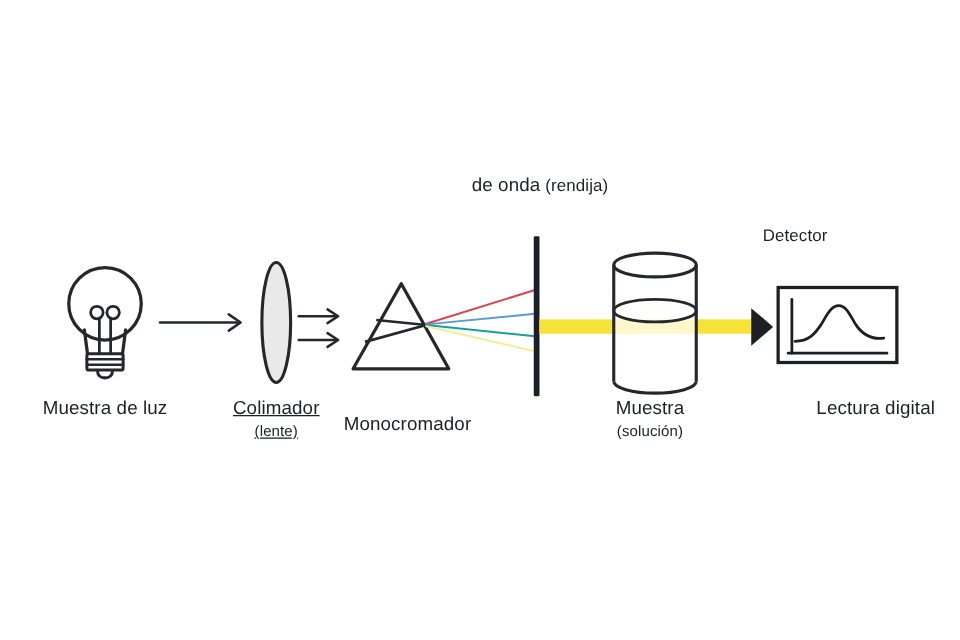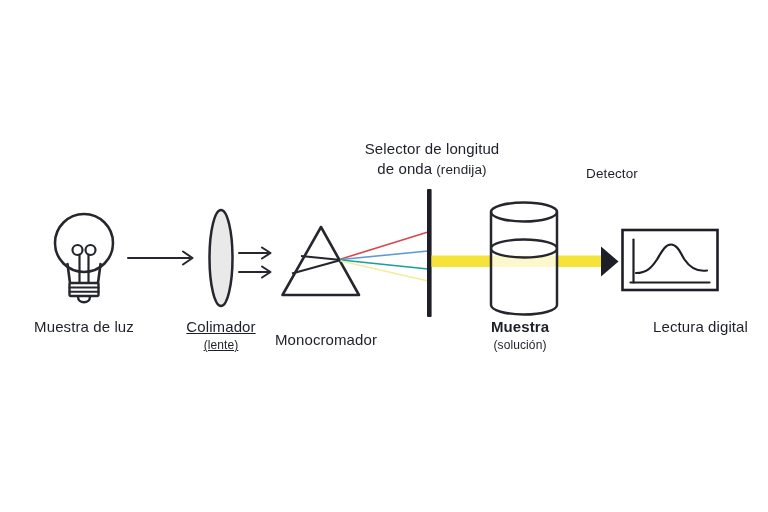--- a/index.html
+++ b/index.html
@@ -14,21 +14,21 @@
   .canvas svg{position:absolute;left:0;top:0;}
   .lbl{
     position:absolute;
     text-align:center;
     font-size:15px;
     line-height:19px;
     color:#1e2029;
     letter-spacing:.1px;
   }
   .lbl .sub{font-size:12px;}
-  .lbl .bold{font-weight:700;}
+  .lbl .bold{font-weight:400;}
   .small{font-size:13.5px;}
   .paren{font-size:13.5px;margin-left:4px;margin-top:17px;}
   .two-line{line-height:20px;}
 </style>
 </head>
 <body>
 
 <div class="canvas">
 
   <svg width="768" height="512" viewBox="0 0 768 512">
@@ -100,28 +100,27 @@
   <div class="lbl" style="left:4px;top:317px;width:160px;">Muestra de luz</div>
 
   <div class="lbl" style="left:151px;top:317px;width:140px;text-decoration:underline;">
     <div>Colimador</div>
     <div class="sub">(lente)</div>
   </div>
 
   <div class="lbl" style="left:246px;top:299px;width:160px;margin-top:31px;">Monocromador</div>
 
   <div class="lbl two-line" style="left:342px;top:139px;width:180px;">
-    <div>Selector de longitud</div>
     <div>
       <span>de onda</span><span class="paren">(rendija)</span>
     </div>
   </div>
 
   <div class="lbl" style="left:450px;top:317px;width:140px;">
     <div class="bold">Muestra</div>
     <div class="sub">(solución)</div>
   </div>
 
-  <div class="lbl small" style="left:562px;top:164px;width:100px;">Detector</div>
+  <div class="lbl small" style="left:562px;top:179px;width:100px;text-align:right;">Detector</div>
 
   <div class="lbl" style="left:588px;top:317px;width:160px;text-align:right;">Lectura digital</div>
 
 </div>
 
 </body></html>

